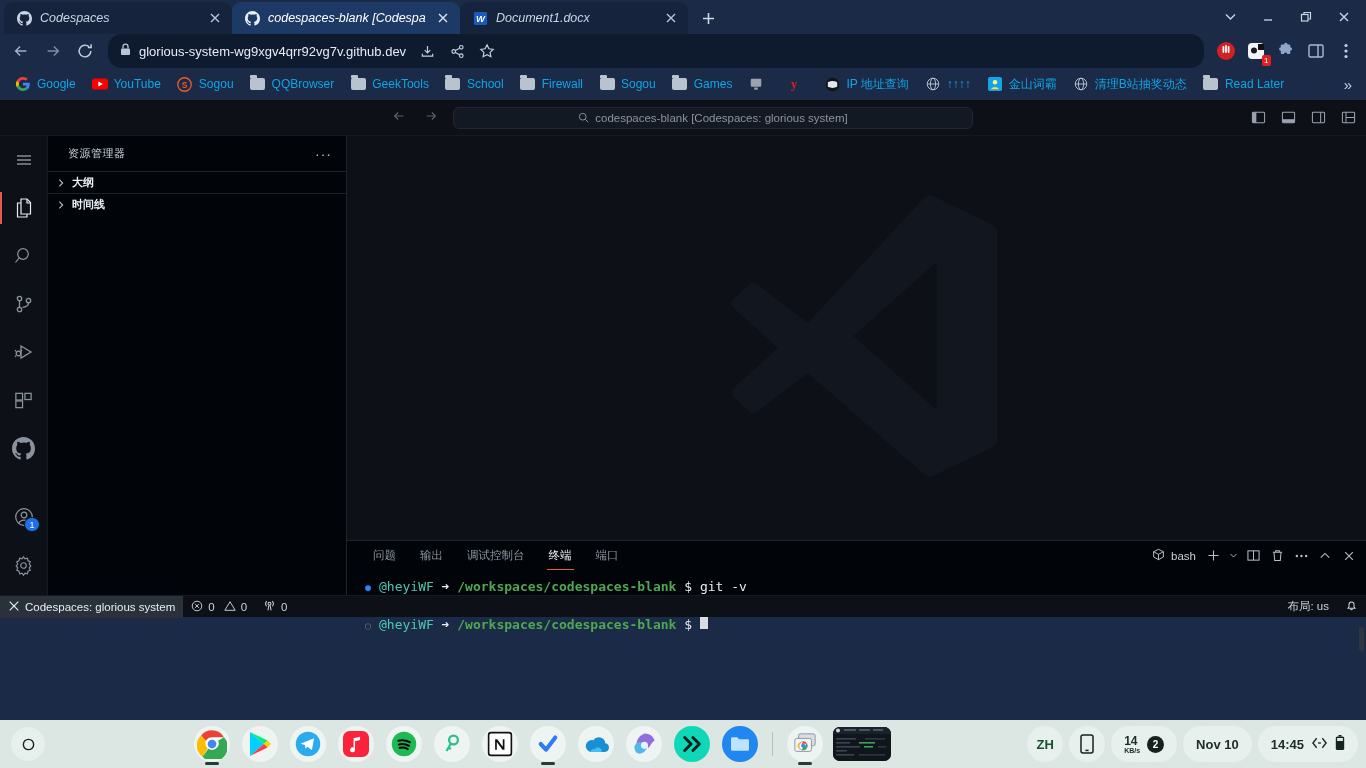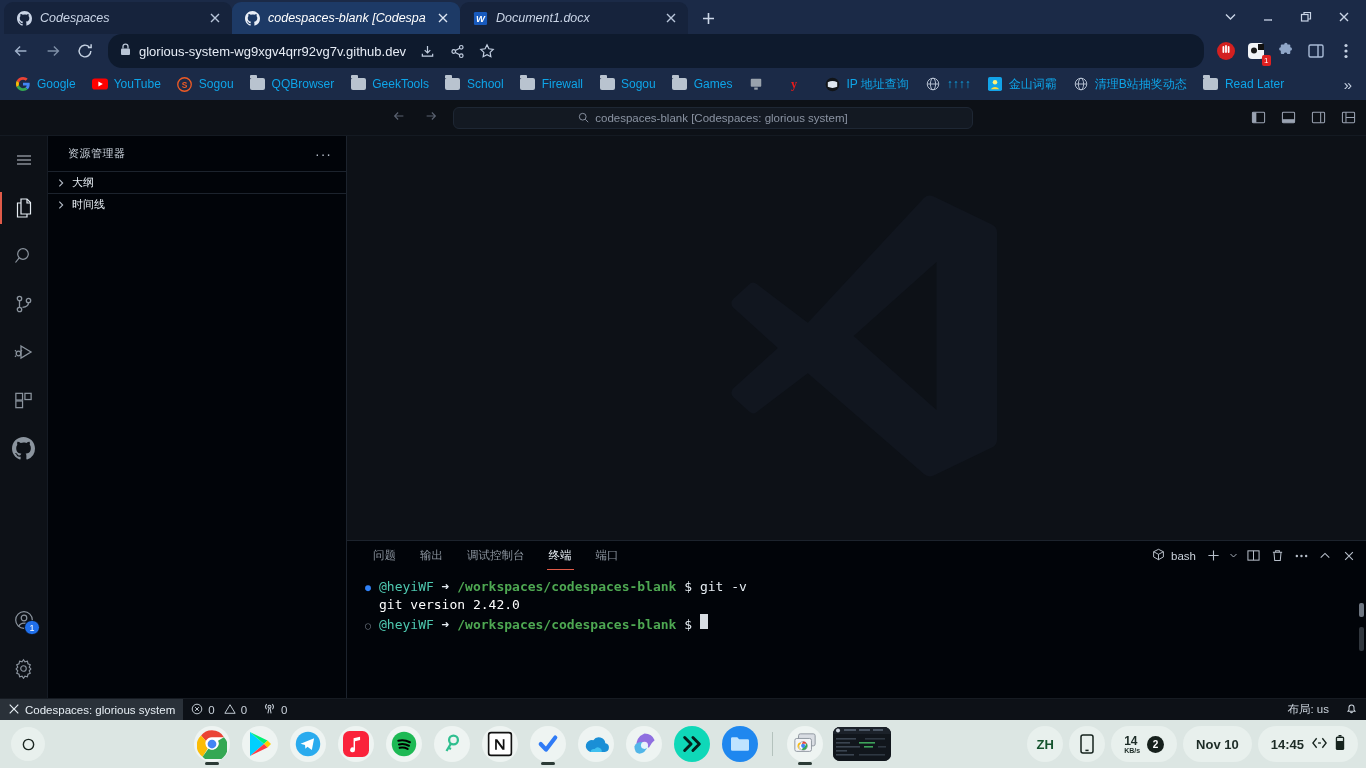--- a/index.html
+++ b/index.html
@@ -66,21 +66,21 @@
     display: flex; align-items: center; gap: 6px; padding: 3px 7px;
     color: #0ea5e9; font-size: 12px; white-space: nowrap; border-radius: 4px;
   }
   .bm-ico { width: 16px; height: 16px; flex: 0 0 16px; display:flex; align-items:center; justify-content:center; }
   .folder-ico { width: 15px; height: 12px; background: #b9c3cf; border-radius: 1.5px 2px 2px 2px; position: relative; }
   .folder-ico::before { content:''; position:absolute; top:-3px; left:0; width:7px; height:3px; background:#b9c3cf; border-radius:1px 1px 0 0; }
   #bm-overflow { margin-left: auto; color:#c6d1e2; font-size:15px; padding:0 6px; }
 
   
   #vscode {
-    position: absolute; top: 100px; left: 0; width: 1366px; height: 620px;
+    position: absolute; top: 100px; left: 0; width: 1366px; height: 517px;
     background: #0d1117; color: #cccccc;
   }
   #vsc-titlebar {
     position: absolute; top: 0; left: 0; right: 0; height: 36px;
     background: #0d1117; display: flex; align-items: center;
     border-bottom: 1px solid #141a22;
   }
   #vsc-title-nav { position: absolute; left: 392px; display: flex; gap: 18px; color: #5a6270; font-size: 13px; }
   #cmdcenter {
     position: absolute; left: 453px; top: 7px; width: 520px; height: 22px;
@@ -122,21 +122,21 @@
   }
   #sidebar-more { margin-left: auto; color:#b6bec9; font-size: 14px; letter-spacing:1px; padding: 0 6px; }
   .tree-section {
     display: flex; align-items: center; gap: 4px; height: 22px;
     padding-left: 6px; font-size: 11px; font-weight: bold; color: #e6edf3;
     white-space: nowrap; overflow: hidden;
   }
   #tree-body { flex: 1 1 auto; }
   .panel-collapsed {
     height: 22px; display: flex; align-items: center; gap: 4px; padding-left: 6px;
-    font-size: 11px; font-weight: normal; color: #e6edf3;
+    font-size: 11px; font-weight: bold; color: #e6edf3;
     border-top: 1px solid #1c232d;
   }
   .chev { width: 14px; display: flex; align-items: center; justify-content: center; color:#b6bec9; }
 
   #editor-area {
     position: absolute; top: 36px; left: 347px; right: 0; height: 404px;
     background: #0d1117; overflow: hidden;
     display: flex; align-items: center; justify-content: center;
   }
   #watermark { opacity: 1; }

